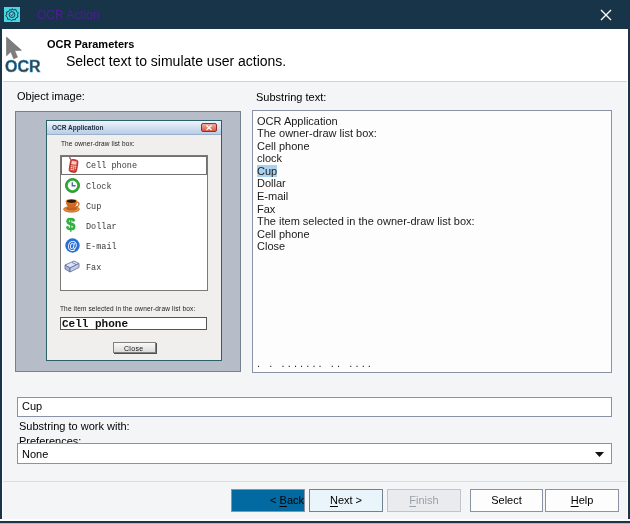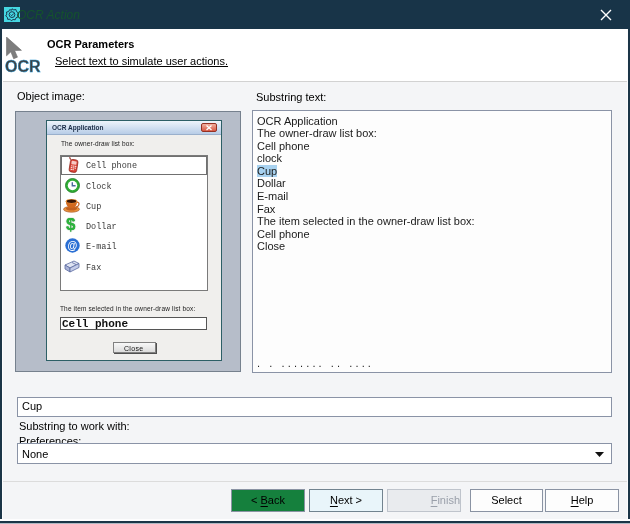--- a/index.html
+++ b/index.html
@@ -15,32 +15,32 @@
 
 <div class="abs" style="left:0;top:0;width:630px;height:29px;background:#183448;"></div>
 <svg class="abs" style="left:4px;top:7px;" width="16" height="16" viewBox="0 0 16 16">
   <rect x="0" y="0" width="16" height="15" fill="#45d7e2"></rect>
   <g stroke="#1a3850" stroke-width="1" fill="none">
     <path d="M8 1.8 L9.8 2.9 L11.9 2.5 L12.5 4.6 L14.3 5.8 L13.5 7.8 L14 9.9 L12 10.8 L11.2 12.8 L9.1 12.5 L7.3 13.7 L5.8 12.2 L3.7 12.4 L3.4 10.3 L1.7 9 L2.8 7.1 L2.5 5 L4.6 4.6 L5.6 2.7 L7.7 3.2 Z"></path>
     <circle cx="8" cy="7.6" r="2.9"></circle>
     <path d="M6.6 7.6 L7.7 8.7 L9.9 6.4"></path>
   </g>
 </svg>
-<div class="abs nw" style="left:17px;top:8.5px;font-size:12px;line-height:12px;color:#14532d;font-style:italic;">OCR Action</div>
+<div class="abs nw" style="left:37px;top:8.5px;font-size:12px;line-height:12px;color:#4c1d95;">OCR Action</div>
 <svg class="abs" style="left:600px;top:9px;" width="12" height="12" viewBox="0 0 12 12">
   <path d="M1 1 L11 11 M11 1 L1 11" stroke="#ffffff" stroke-width="1.4"></path>
 </svg>
 
 <div class="abs" style="left:0;top:29px;width:630px;height:53px;background:#ffffff;border-bottom:1px solid #d2d2d2;"></div>
 <svg class="abs" style="left:5.5px;top:37px;" width="17" height="24" viewBox="0 0 16 23" preserveAspectRatio="none">
   <path d="M0.5 0 L0.5 18 L4.6 14.2 L7.2 20.8 L10.8 19.3 L8.1 13 L14.5 12.8 Z" fill="#7d7d7d" stroke="#707070" stroke-width="0.6"></path>
 </svg>
 <div class="abs nw" style="left:5px;top:58.5px;font-size:16px;line-height:16px;font-weight:bold;color:#404040;-webkit-text-stroke:0.5px #1f93d2;">OCR</div>
 <div class="abs nw" style="left:47px;top:38.5px;font-size:11px;line-height:11px;font-weight:bold;color:#000;">OCR Parameters</div>
-<div class="abs nw" style="left:55px;top:55.7px;font-size:11px;line-height:11px;color:#000;text-decoration:underline;">Select text to simulate user actions.</div>
+<div class="abs nw" style="left:66px;top:55.7px;font-size:14px;line-height:11px;color:#000;">Select text to simulate user actions.</div>
 
 <div class="abs" style="left:0;top:82px;width:630px;height:438px;background:#f4f5f7;"></div>
 
 <div class="lbl" style="left:17px;top:91px;">Object image:</div>
 <div class="lbl" style="left:256px;top:92.3px;">Substring text:</div>
 
 <div class="abs" style="left:15px;top:111px;width:226px;height:261px;background:#b6bdc9;border:1px solid #76818e;"></div>
 
 <div class="abs" style="left:46px;top:120px;width:176px;height:241px;background:#f0efed;border:1px solid #2d5f66;"></div>
 <div class="abs" style="left:47px;top:121px;width:174px;height:14px;background:linear-gradient(#eef4fb,#b8cde7);border-bottom:1px solid #9ab0cc;"></div>
@@ -137,23 +137,23 @@
 
 <div class="lbl" style="left:19px;top:436px;">Preferences:</div>
 <div class="abs" style="left:17px;top:443px;width:595px;height:21px;background:#fff;border:1px solid #8a93a6;"></div>
 <div class="lbl" style="left:22px;top:448.8px;">None</div>
 <svg class="abs" style="left:595px;top:452px;" width="9" height="5" viewBox="0 0 9 5">
   <path d="M0 0 L9 0 L4.5 5 Z" fill="#111"></path>
 </svg>
 
 <div class="abs" style="left:1px;top:481px;width:628px;height:1px;background:#dcdcdc;"></div>
 
-<div class="abs" style="left:231px;top:489px;width:74px;height:23px;background:#15803d;border:1px solid #8a93a3;text-align:center;font-size:11px;color:#000;line-height:21px;">&lt; <u style="text-underline-offset:2px;">B</u>ack</div>
+<div class="abs" style="left:231px;top:489px;width:74px;height:23px;background:#0369a1;border:1px solid #8a93a3;text-align:right;font-size:11px;color:#000;line-height:21px;">&lt; <u style="text-underline-offset:2px;">B</u>ack</div>
 <div class="abs" style="left:309px;top:489px;width:74px;height:23px;background:#e9f5fa;border:1px solid #72838f;text-align:center;font-size:11px;color:#000;line-height:21px;"><u style="text-underline-offset:2px;">N</u>ext &gt;</div>
-<div class="abs" style="left:387px;top:489px;width:74px;height:23px;background:#e9ebee;border:1px solid #bfc4cc;text-align:right;font-size:11px;color:#9aa0aa;line-height:21px;"><u style="text-underline-offset:2px;">F</u>inish</div>
+<div class="abs" style="left:387px;top:489px;width:74px;height:23px;background:#e9ebee;border:1px solid #bfc4cc;text-align:center;font-size:11px;color:#9aa0aa;line-height:21px;"><u style="text-underline-offset:2px;">F</u>inish</div>
 <div class="abs" style="left:470px;top:489px;width:73px;height:23px;background:#fdfdfd;border:1px solid #8a93a3;text-align:center;font-size:11px;color:#000;line-height:21px;">Select</div>
 <div class="abs" style="left:545px;top:489px;width:74px;height:23px;background:#fdfdfd;border:1px solid #8a93a3;text-align:center;font-size:11px;color:#000;line-height:21px;"><u style="text-underline-offset:2px;">H</u>elp</div>
 
 <div class="abs" style="left:0;top:29px;width:1.5px;height:491px;background:#1b3547;"></div>
 <div class="abs" style="left:1.5px;top:29px;width:1px;height:491px;background:#fdfdfe;"></div>
 <div class="abs" style="left:628px;top:29px;width:2px;height:491px;background:#1b3547;"></div>
 <div class="abs" style="left:627px;top:29px;width:1px;height:491px;background:#fdfdfe;"></div>
 <div class="abs" style="left:0;top:519px;width:630px;height:1.5px;background:#fdfdfe;"></div>
 <div class="abs" style="left:0;top:520.5px;width:630px;height:2px;background:#1b3547;"></div>
 

